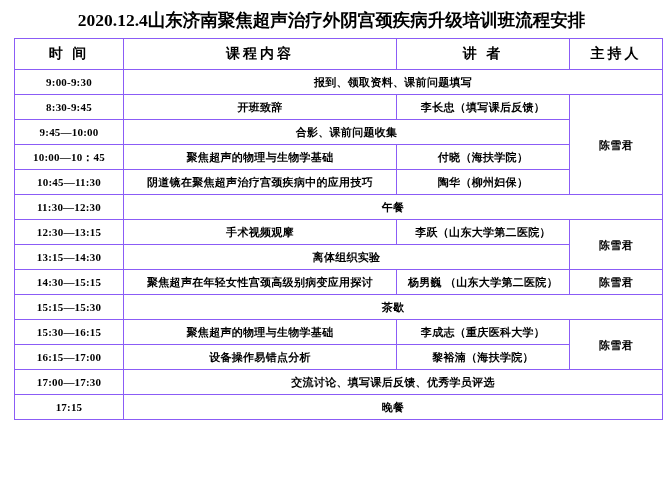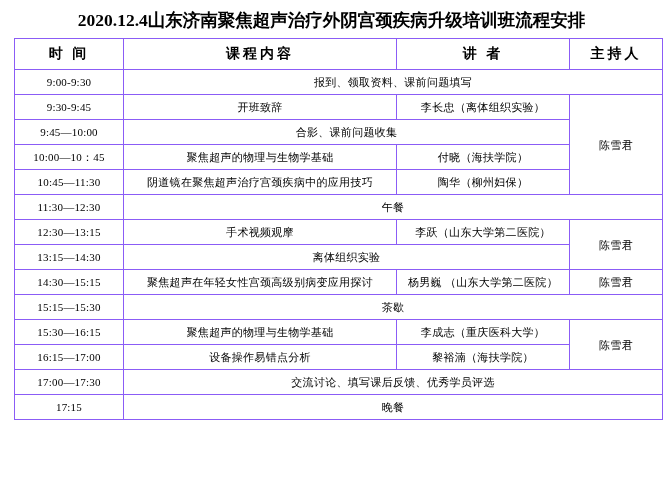--- a/index.html
+++ b/index.html
@@ -72,20 +72,21 @@
     font-size: 11.5px;
     letter-spacing: 0.3px;
   }
   td.wide {
     font-size: 11.5px;
     letter-spacing: 0.3px;
     margin-top: 20px;
   }
   tr.row {
     height: 25px;
+    font-weight: bold;
   }
   .th-time { width: 104px; }
   .th-content { width: 268px; }
   .th-speaker { width: 168px; border-radius: 11px; }
   .th-host { width: 88px; }
 </style>
 </head>
 <body>
 
 <div class="page">
@@ -102,23 +103,23 @@
       </tr>
     </thead>
     <tbody>
 
       <tr class="row">
         <td class="time">9:00-9:30</td>
         <td class="wide" colspan="3">报到、领取资料、课前问题填写</td>
       </tr>
 
       <tr class="row">
-        <td class="time">9:30-9:45</td>
+        <td class="time">8:30-9:45</td>
         <td class="content">开班致辞</td>
-        <td class="speaker">李长忠（离体组织实验）</td>
+        <td class="speaker">李长忠（填写课后反馈）</td>
         <td class="host" rowspan="4">陈雪君</td>
       </tr>
 
       <tr class="row">
         <td class="time">9:45—10:00</td>
         <td class="wide" colspan="2">合影、课前问题收集</td>
       </tr>
 
       <tr class="row">
         <td class="time">10:00—10：45</td>

